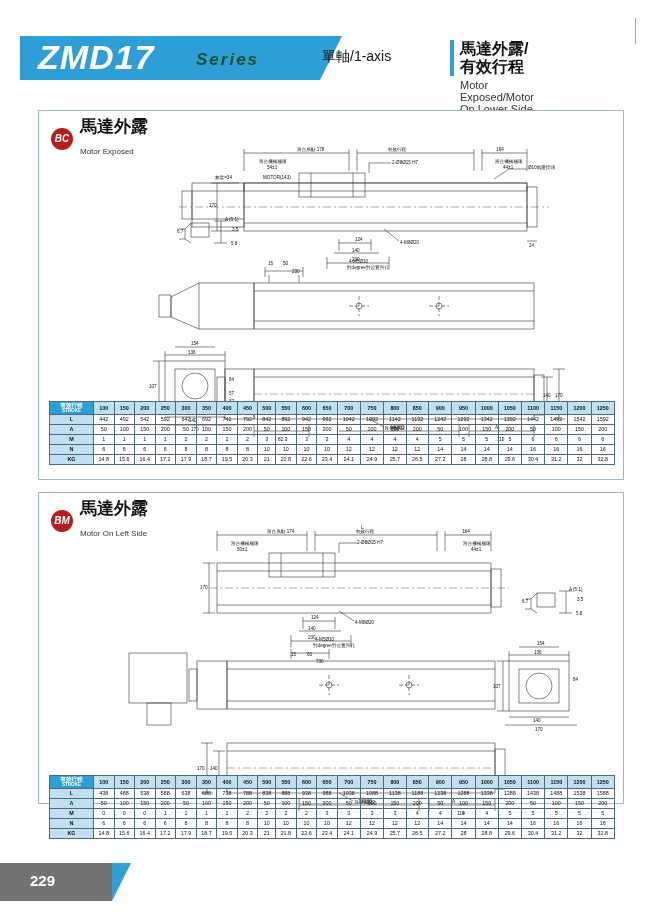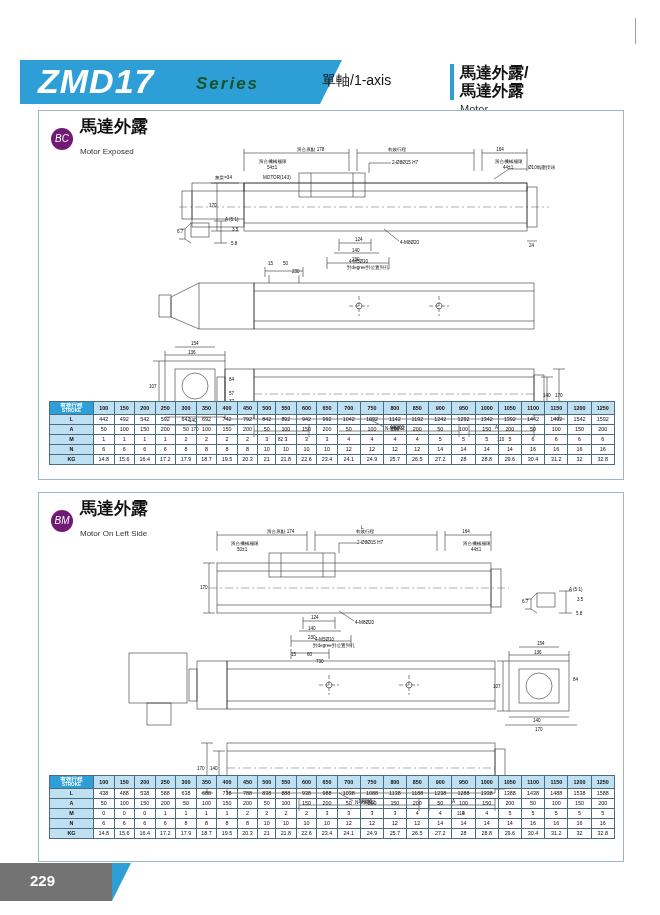--- a/index.html
+++ b/index.html
@@ -14,21 +14,21 @@
 
   
   .corner-mark {
     position:absolute; top:18px; right:24px; width:26px; height:26px;
   }
   .corner-mark i { position:absolute; background:#9aa3ad; }
   .corner-mark i.v { width:1px; height:26px; right:0; top:0; }
 
   
   .header {
-    position:absolute; top:36px; left:0; width:536px; height:44px;margin-top:24px;
+    position:absolute; top:36px; left:0; width:536px; height:44px;
   }
   .header-bar {
     position:absolute; left:20px; top:0; width:300px; height:44px;
     background:#2e9fd6;
   }
   .header-bar:after{
     content:""; position:absolute; right:-22px; top:0;
     border-top:44px solid #2e9fd6; border-right:22px solid transparent;
   }
   .brand {
@@ -55,26 +55,26 @@
   .header-right .en {
     font-size:11px; color:#333; padding-left:10px; margin-top:3px;
   }
 
   
   .panel {
     position:absolute; left:38px; width:586px;
     border:1px solid #9fb6c6; background:#ffffff;
   }
   #panel-bc { top:110px; height:370px; }
-  #panel-bm { top:492px; height:370px; }
+  #panel-bm { top:492px; height:312px; }
 
   .panel-head { position:absolute; left:12px; top:10px; display:flex; align-items:center; }
   .badge {
     width:22px; height:22px; border-radius:50%;
-    background:#701a75; color:#fff; font-size:10px; font-weight:normal;
+    background:#b91c1c; color:#fff; font-size:10px; font-weight:bold;
     display:flex; align-items:center; justify-content:center;
     font-style:italic;
   }
   .panel-titles { margin-left:7px; }
   .panel-titles .cn { font-size:17px; font-weight:bold; color:#111; line-height:12px;}
   .panel-titles .en { font-size:8px; color:#333; margin-top:14px; }
 
   
   .draw { position:absolute; left:0; top:0; width:586px; height:370px; }
   .draw svg { display:block; }
@@ -132,21 +132,21 @@
 <div class="corner-mark">
   <i class="v"></i>
 </div>
 
 <div class="header">
   <div class="header-bar"></div>
   <div class="brand">ZMD17</div>
   <div class="brand-series">Series</div>
   <div class="axis-label">單軸/1-axis</div>
   <div class="header-right">
-    <div class="cn">馬達外露/馬達外露</div>
+    <div class="cn">馬達外露/有效行程</div>
     <div class="en">Motor Exposed/Motor On Lower Side</div>
   </div>
 </div>
 
 <div class="panel" id="panel-bc">
   <div class="panel-head">
     <div class="badge">BC</div>
     <div class="panel-titles">
       <div class="cn">馬達外露</div>
       <div class="en">Motor Exposed</div>

